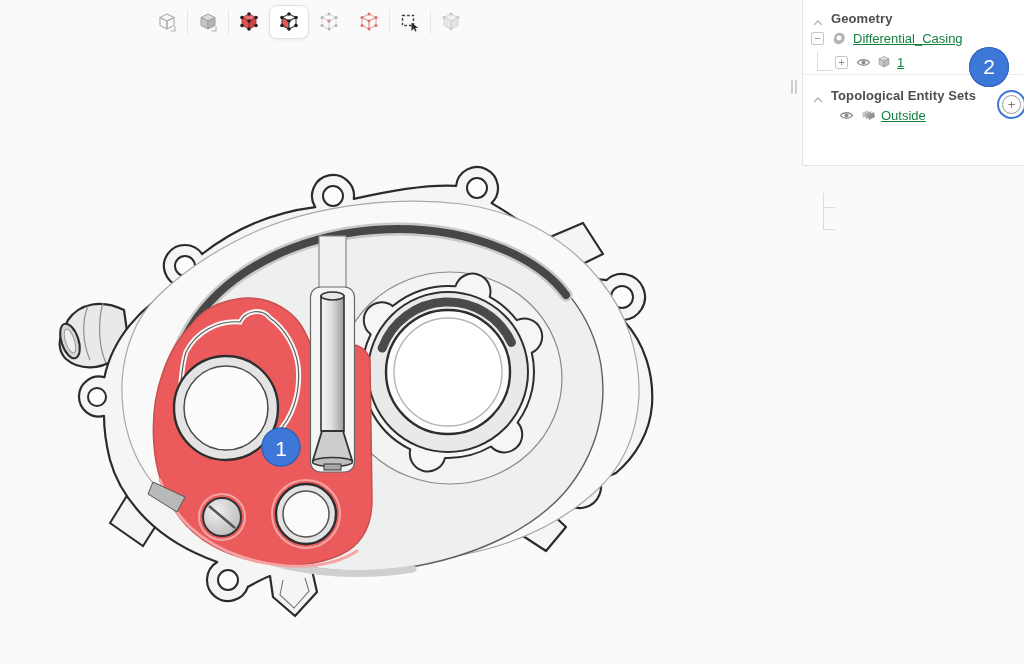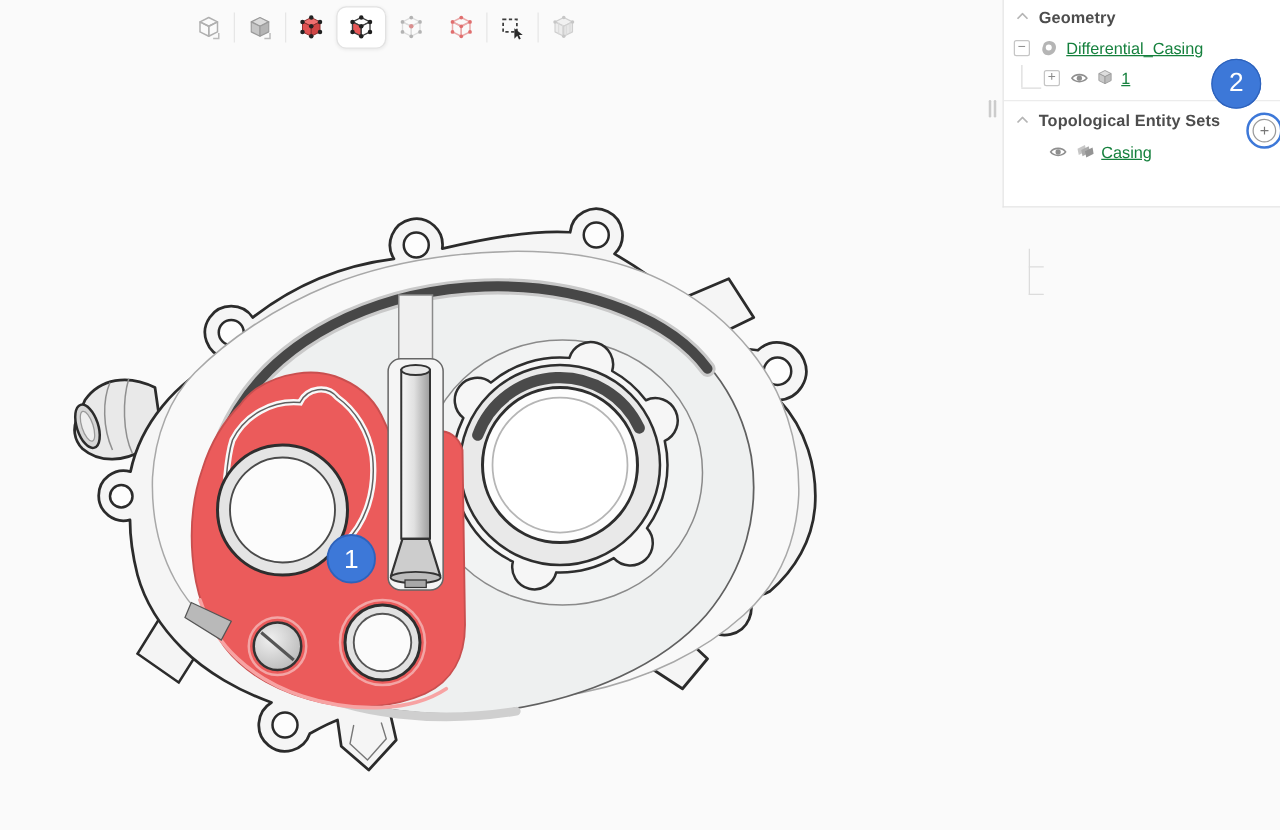--- a/index.html
+++ b/index.html
@@ -28,22 +28,22 @@
   .tdiv{width:1px;height:24px;background:#e6e6e6;flex:0 0 1px;}
   
   .panel{
     position:absolute;left:802px;top:0;width:222px;height:166px;
     background:#ffffff;border-left:1px solid #e3e3e3;border-bottom:1px solid #e3e3e3;
     box-sizing:border-box;font-size:13px;color:#666;
   }
   .grip{position:absolute;left:791px;top:80px;width:7px;height:14px;display:flex;gap:2px;}
   .grip i{display:block;width:2px;height:14px;background:#cccccc;border-radius:1px;}
   .sec{position:relative;}
-  .sec2{border-top:1px solid #ececec;margin-top:6px;padding-top:2px;}
-  .sec-header{display:flex;align-items:center;height:26px;padding-left:10px;}
+  .sec2{border-top:1px solid #ececec;padding-top:2px;}
+  .sec-header{display:flex;align-items:flex-end;height:26px;padding-left:10px;}
   .sec-title{font-weight:700;color:#4d4d4d;margin-left:8px;letter-spacing:.1px;}
   .chev{flex:0 0 10px;}
   .trow{display:flex;align-items:center;height:24px;}
   .lbl{margin-left:6px;color:#15803d;white-space:nowrap;cursor:default;text-decoration:underline;}
   .expander{
     box-sizing:border-box;width:13px;height:13px;border:1px solid #c6c6c6;border-radius:2px;
     background:#fff;color:#8a8a8a;font-size:11px;line-height:10px;
     display:flex;align-items:center;justify-content:center;cursor:pointer;flex:0 0 13px;
   }
   .icon{display:inline-flex;flex:0 0 auto;}
@@ -425,21 +425,21 @@
           <circle cx="7.5" cy="7.5" r="2.1" fill="#8f8f8f"></circle>
         </svg>
       </span>
       <span class="icon" style="margin-left:6px;">
         <svg width="15" height="15" viewBox="0 0 15 15">
           <polygon points="2,5 8,2 9,7 3,10" fill="#c7c7c7"></polygon>
           <polygon points="5,6 11,3 12,8 6,11" fill="#ababab"></polygon>
           <polygon points="8,7 14,4 15,9 9,12" fill="#949494"></polygon>
         </svg>
       </span>
-      <span class="lbl">Casing</span>
+      <span class="lbl">Outside</span>
     </div>
   </div>
 
   <div class="plusring">
     <button class="plusbtn">+</button>
   </div>
 </div>
 
 <div class="badge2">2</div>
 

